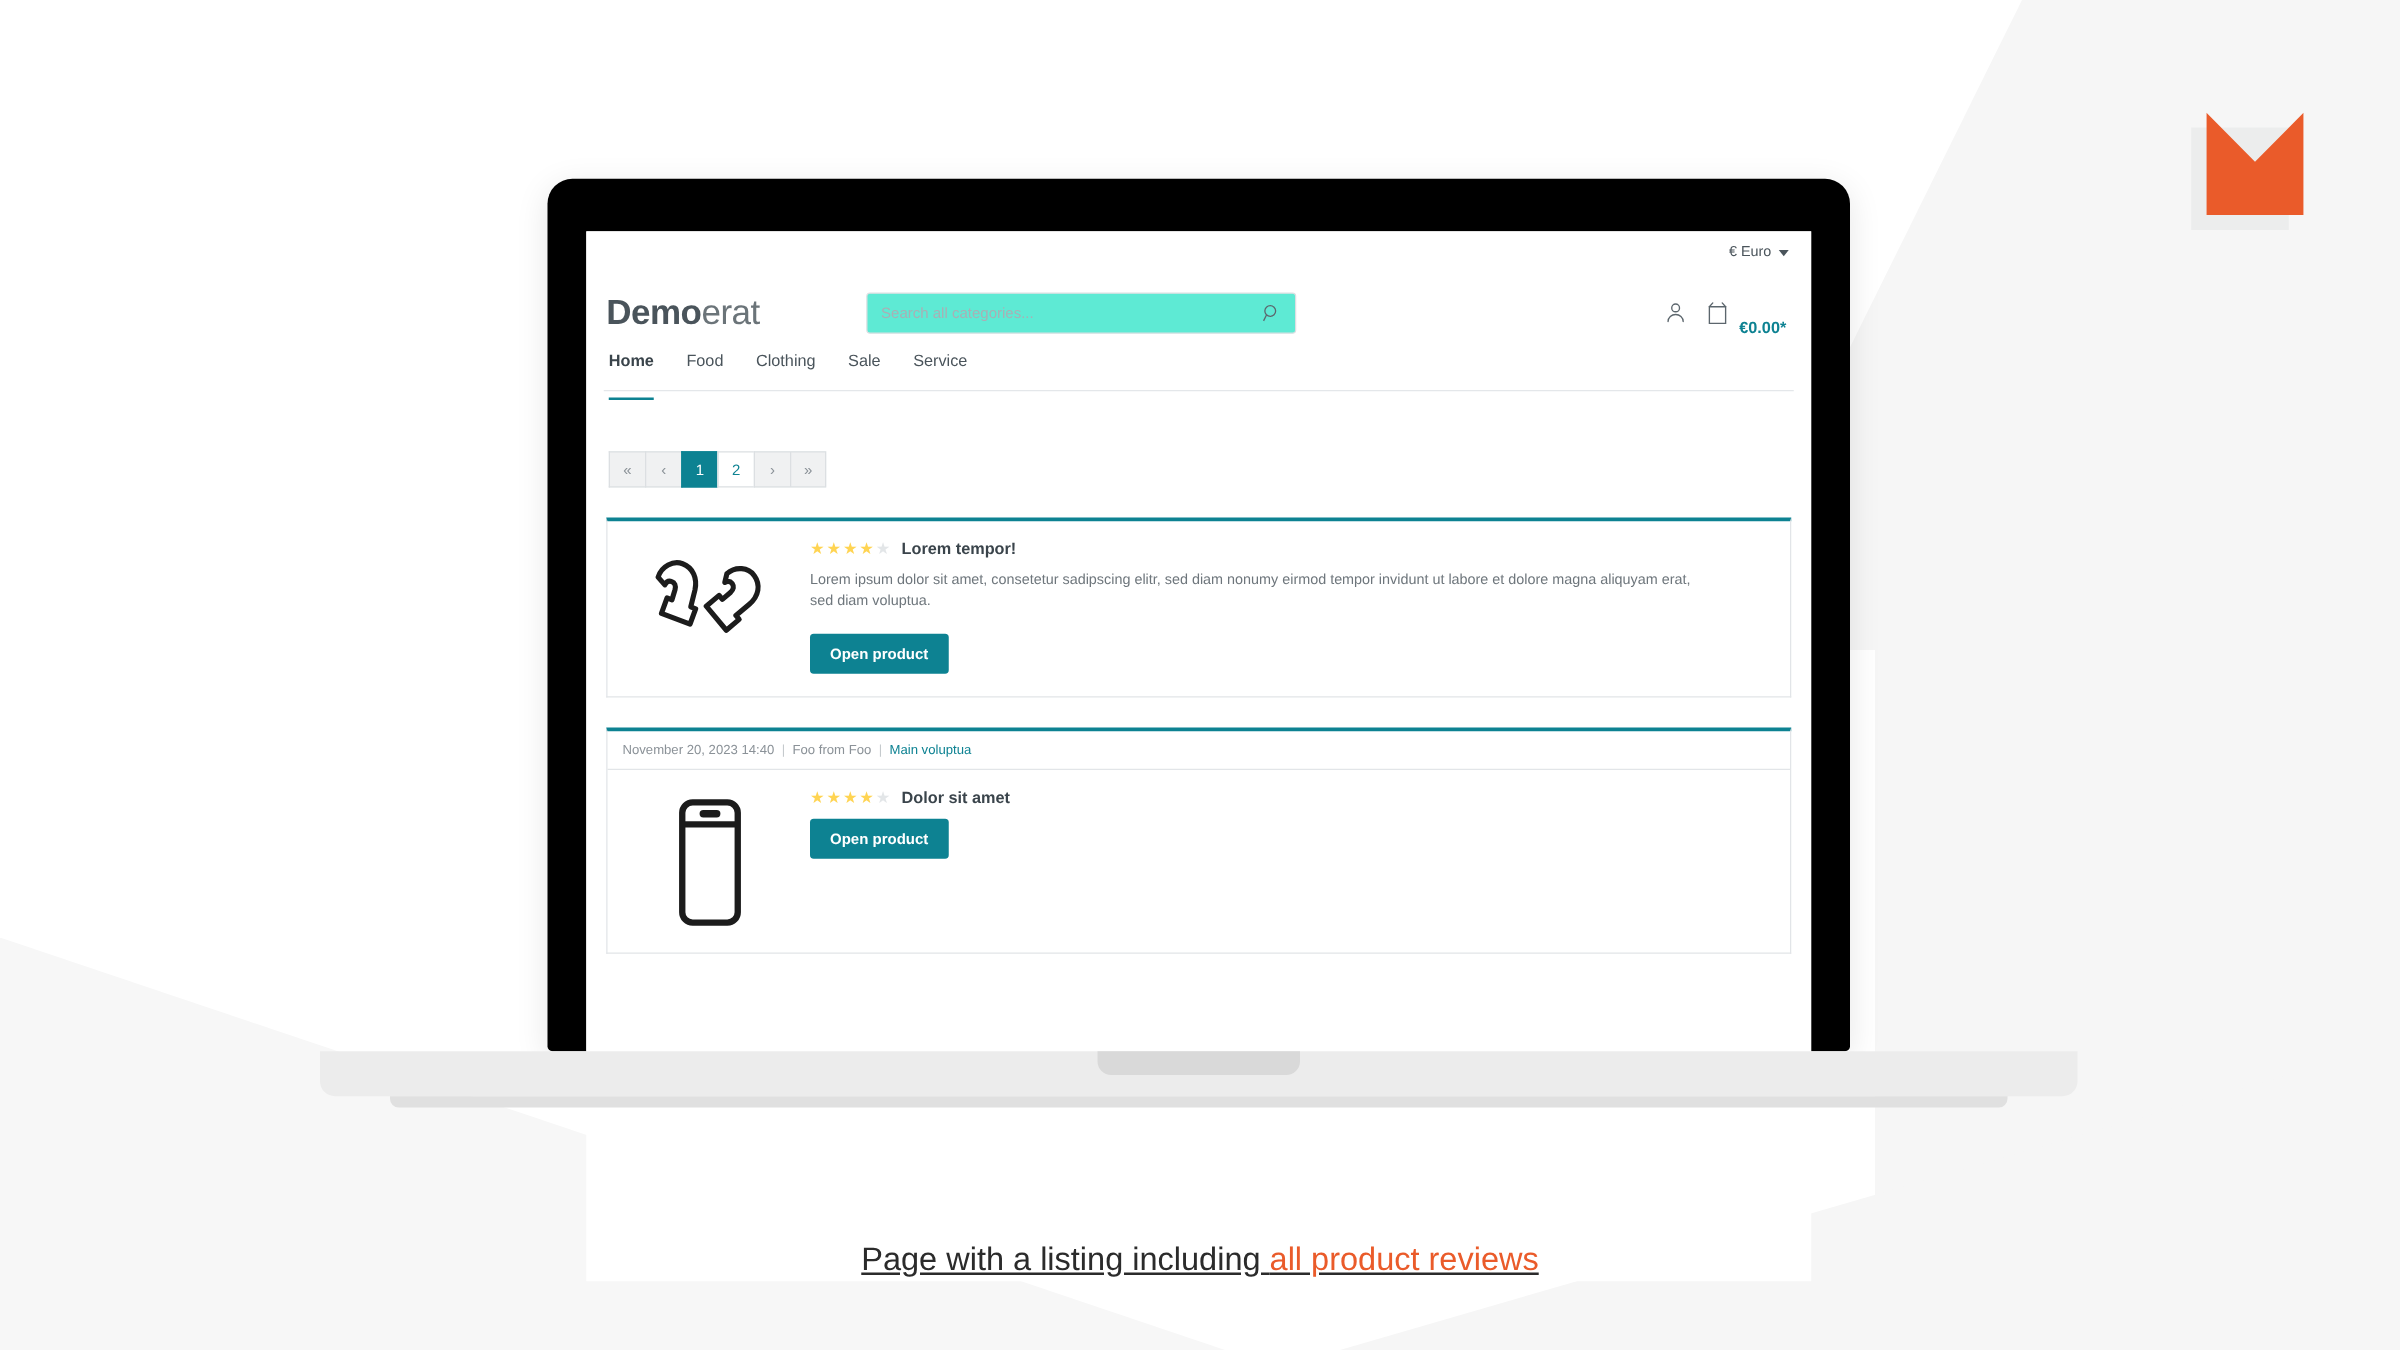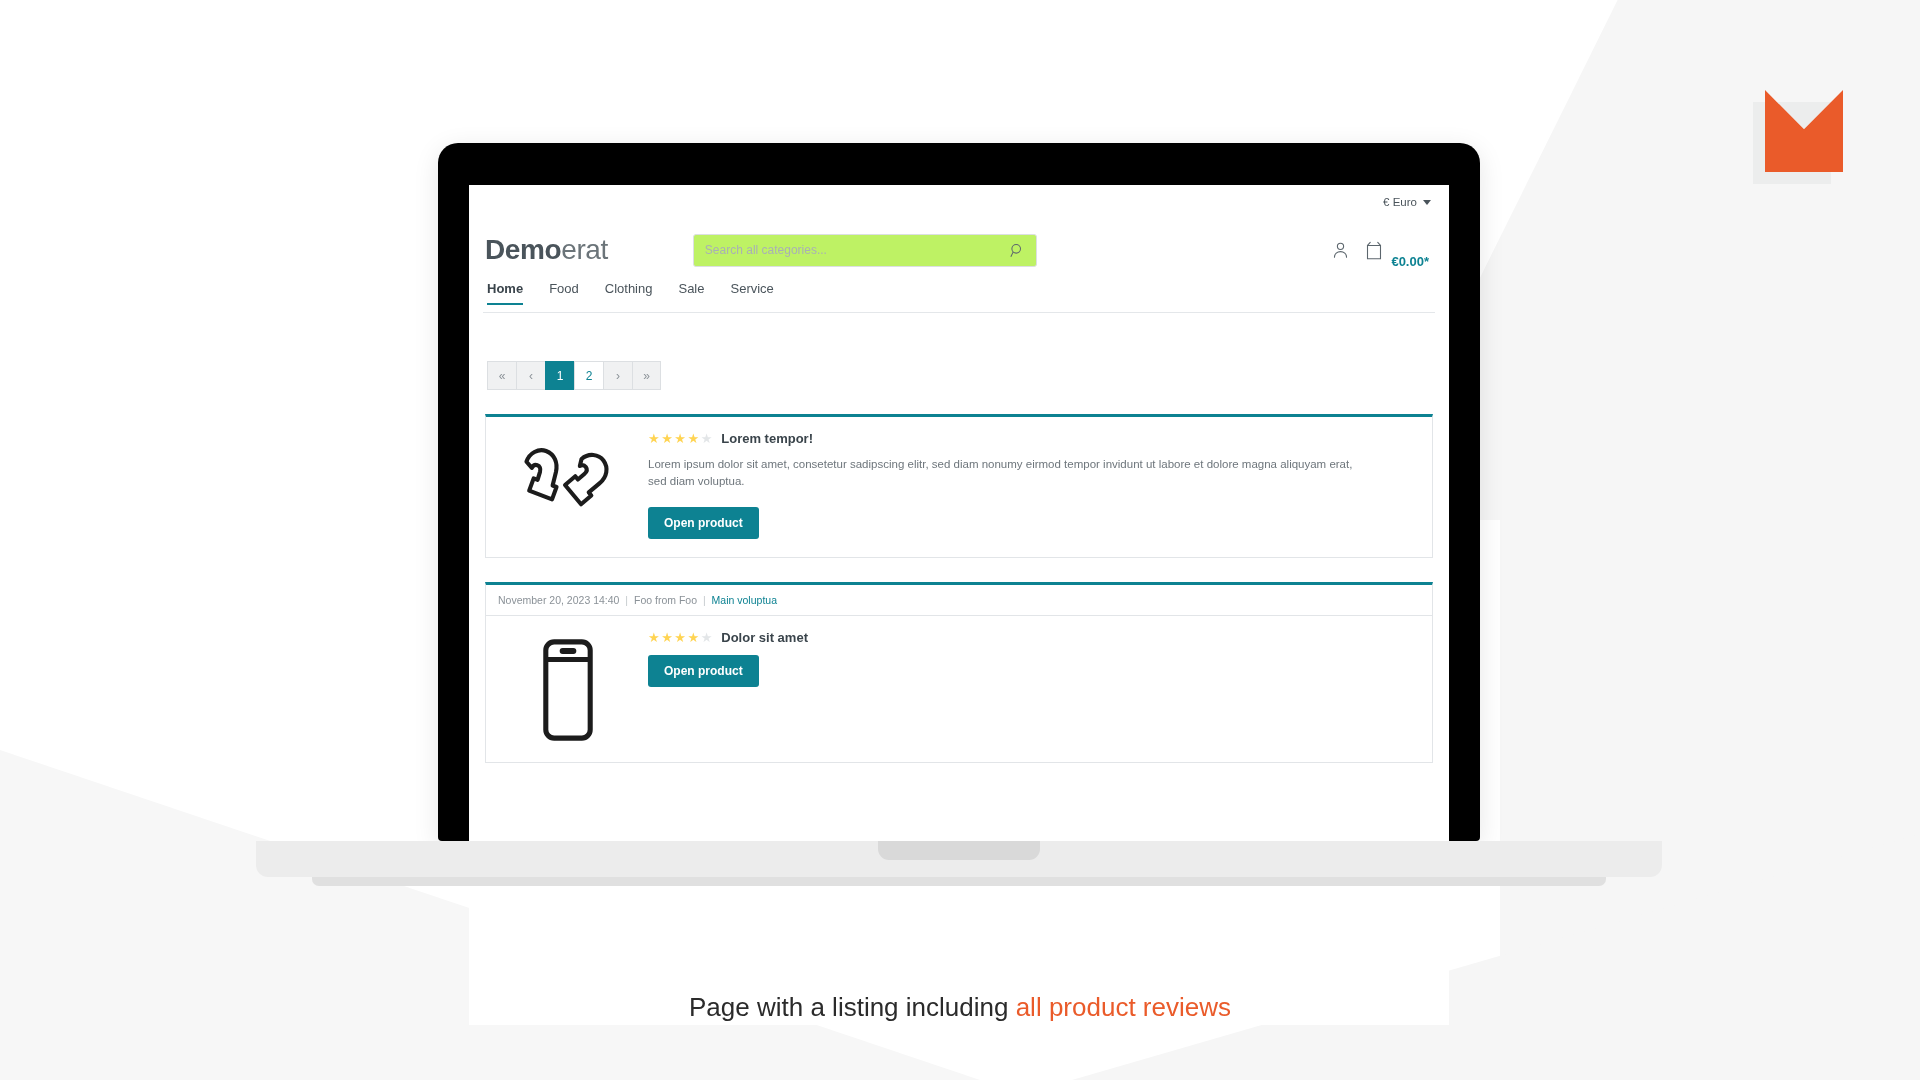--- a/index.html
+++ b/index.html
@@ -123,21 +123,21 @@
     padding: 0 4px 0 2px;
   }
   .logo-text { font-size: 28px; letter-spacing: -0.4px; white-space: nowrap; }
   .logo-text b { font-weight: 700; color: #4a545b; }
   .logo-text span { font-weight: 400; color: #6b7479; }
 
   .search-wrap { margin-left: 85px; position: relative; }
   .search-box {
     width: 344px; height: 33px;
     border: 1px solid #dcdfe2; border-radius: 3px;
-    background: #bef264;
+    background: #5eead4;
     display: flex; align-items: center;
     padding: 0 11px;
   }
   .search-box input {
     border: none; outline: none; flex: 1;
     font-family: "Liberation Sans", sans-serif;
     font-size: 12px; color: #4a545b; background: transparent;
   }
   .search-box input::placeholder { color: #a9b0b5; }
   .search-icon { flex-shrink: 0; display: flex; }
@@ -151,21 +151,21 @@
   .cart-group { display: flex; align-items: center; gap: 9px; cursor: pointer; }
   .cart-total { font-size: 13px; font-weight: 700; color: #0d8292; margin-top: 22px; }
 
   .mainnav {
     display: flex; align-items: flex-start; gap: 26px;
     height: 32px; padding: 0 4px;
     border-bottom: 1px solid #e4e7ea;
   }
   .navitem {
     font-size: 13px; color: #4a545b; cursor: pointer;
-    padding-bottom: 8px; position: relative;
+    padding-bottom: 23px; position: relative;
   }
   .navitem.active { font-weight: 700; color: #3a444b; }
   .navitem.active::after {
     content: ""; position: absolute; left: 0; right: 0; bottom: -1px;
     height: 2px; background: #0d8292;
   }
 
   
   .content { padding: 0 16px; }
   .pagination { display: flex; margin-top: 48px; margin-left: 2px; }
@@ -221,20 +221,21 @@
     padding: 9px 16px; border: none; border-radius: 3px;
     cursor: pointer; font-family: "Liberation Sans", sans-serif;
   }
 
   
   .caption {
     position: absolute; left: 0; right: 0; top: 992px;
     text-align: center;
     font-size: 26px; color: #2b2b2b;
     font-family: "Liberation Sans", sans-serif;
+    text-decoration: underline;
   }
   .caption .hl { color: #ea5b2a; }
 </style>
 </head>
 <body>
 
 <div id="stage">
 
   <div class="bg-diag-tr"></div>
   <div class="bg-diag-r"></div>

